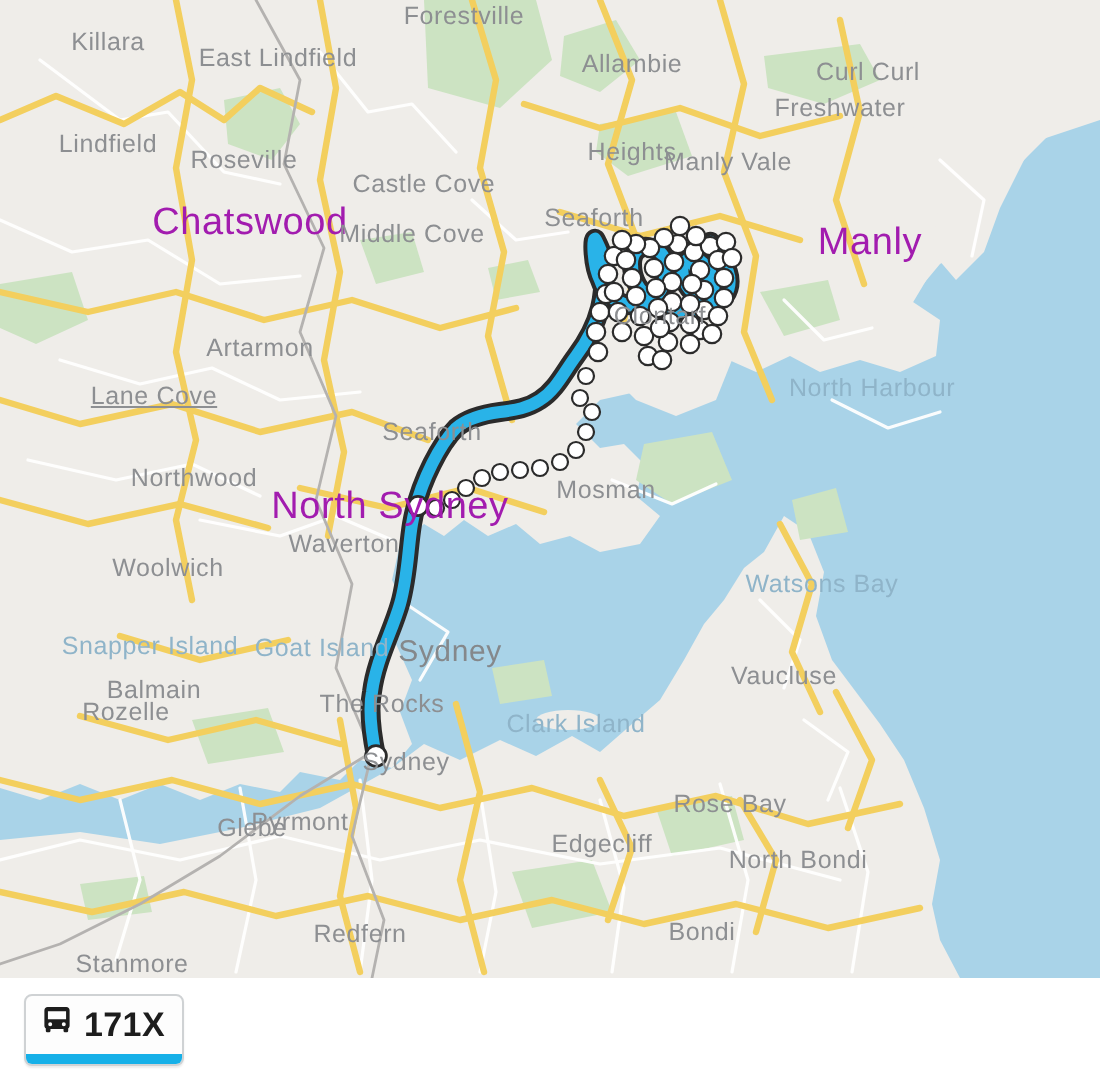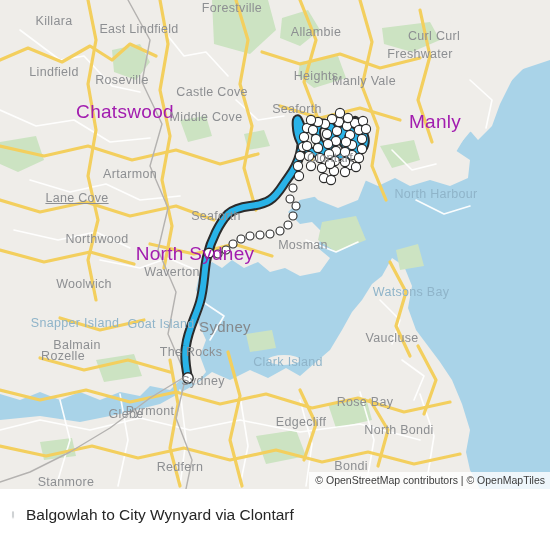--- a/index.html
+++ b/index.html
@@ -440,27 +440,33 @@
         <div class="map-label lbl-md" style="left: 203px; top: 381px;">Sydney</div>
         <div class="map-label lbl-md" style="left: 365px; top: 402px;">Rose Bay</div>
         <div class="map-label lbl-md" style="left: 126px; top: 414px;">Glebe</div>
         <div class="map-label lbl-md" style="left: 284px; top: 422px; padding-left: 34px;">Edgecliff</div>
         <div class="map-label lbl-md" style="left: 399px; top: 430px;">North Bondi</div>
         <div class="map-label lbl-md" style="left: 66px; top: 468px; margin-top: 14px;">Stanmore</div>
         <div class="map-label lbl-md" style="left: 180px; top: 467px;">Redfern</div>
         <div class="map-label lbl-md" style="left: 351px; top: 466px;">Bondi</div>
       </div>
 
-    <div id="attribution">© OpenStreetMap contributors | © OpenMapTiles</div>
   </div>
 
   <div id="footer">
 
     <div id="route-badge">
+      <div id="route-badge-top">
+        <span>
+          <svg width="17" height="17" viewBox="0 0 24 24" aria-hidden="true">
+            <path fill="#1d1d1d" d="M5.4 2.2h13.2c1.3 0 2.3 1 2.3 2.3v10.8c0 .8-.4 1.5-1 1.9v1.6c0 .7-.6 1.2-1.3 1.2h-.7c-.7 0-1.3-.5-1.3-1.2v-1.1H7.4v1.1c0 .7-.6 1.2-1.3 1.2h-.7c-.7 0-1.3-.5-1.3-1.2v-1.6c-.6-.4-1-1.1-1-1.9V4.5c0-1.3 1-2.3 2.3-2.3zM5.6 5.1v5.6h12.8V5.1H5.6zm1.6 7.8a1.4 1.4 0 100 2.8 1.4 1.4 0 000-2.8zm9.6 0a1.4 1.4 0 100 2.8 1.4 1.4 0 000-2.8z"></path>
+          </svg>
+        </span>
+        <span id="route-badge-number">171X</span>
+      </div>
       <div id="route-badge-bar"></div>
     </div>
 
     <div id="headsign">
-      <div>Balgowlah to City Wynyard via Clontarf</div>
     </div>
 
   </div>
 </div>
 
 </body></html>

